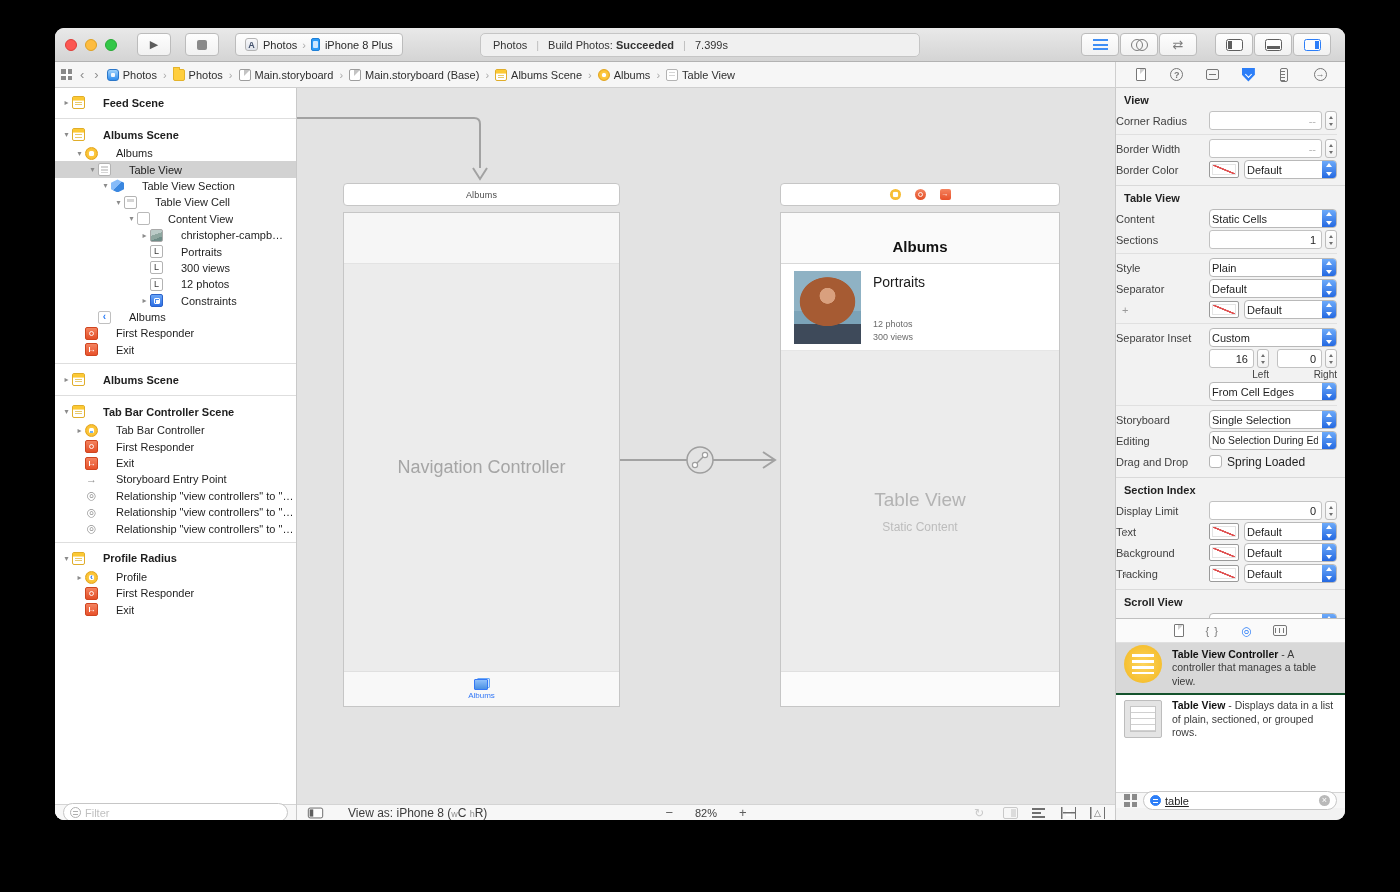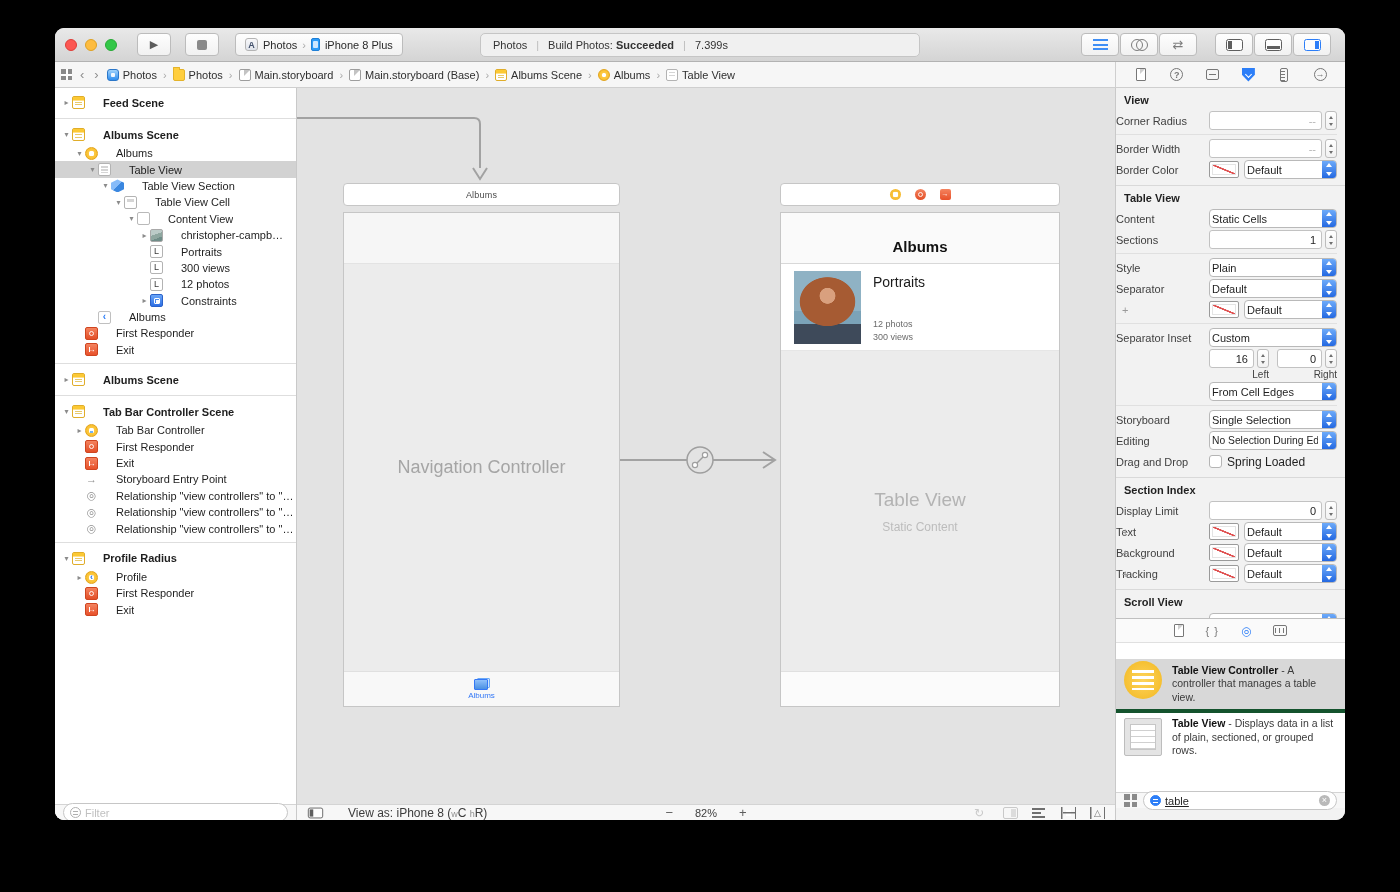--- a/index.html
+++ b/index.html
@@ -218,23 +218,23 @@
   
   .library { height:174px; border-top:1px solid #bfbfbf; background:#fff; display:flex; flex-direction:column; overflow:hidden; }
   .lib-tabs { height:24px; background:#fafafa; border-bottom:1px solid #e0e0e0; display:flex; align-items:center; justify-content:center; gap:22px; flex:none; }
   .lib-tab { font-size:12px; color:#777; display:flex; align-items:center; }
   .lib-tab.active { color:#2c7ef8; }
   .braces { font-size:11px; letter-spacing:1px; }
   .media-ic { width:14px; height:11px; border:1.2px solid #777; border-radius:2px; background:repeating-linear-gradient(90deg,#777 0 1.5px,transparent 1.5px 4px) content-box; padding:2px 1px; }
   .lib-items { flex:1; overflow:hidden; }
   .lib-item { display:flex; align-items:center; gap:10px; padding:4px 10px 4px 8px; min-height:50px; }
   .lib-item.selected { background:#d8d8d8; }
-  .lib-item.cut { height:46px; margin-top:16px; overflow:hidden; }
+  .lib-item.cut { height:46px; margin-top:0; overflow:hidden; }
   .lib-item.cut .lib-ic { margin-top:-8px; }
-  .lib-item + .lib-item { border-top:4px solid #14532d; }
+  .lib-item + .lib-item { border-top:2px solid #14532d; }
   .lib-text { font-size:10.5px; color:#3a3a3a; line-height:1.3; }
   .lib-text b { color:#111; }
   .lib-ic { width:38px; height:38px; flex:none; position:relative; }
   .lib-ic.tvc { border-radius:50%; background:radial-gradient(#fed45c,#f2b71f); }
   .lib-ic.tvc::after { content:""; position:absolute; inset:9px 8px; background:repeating-linear-gradient(#fff 0 3px,transparent 3px 6px); }
   .lib-ic.tv { background:#e4e4e4; border:1px solid #bdbdbd; border-radius:2px; }
   .lib-ic.tv::after { content:""; position:absolute; inset:5px; background:repeating-linear-gradient(#fff 0 5px,#d0d0d0 5px 6px); border:1px solid #c6c6c6; }
   .lib-ic.tvcell { background:#e4e4e4; border:1px solid #bdbdbd; border-radius:2px; }
   .lib-ic.tvcell::after { content:""; position:absolute; left:5px; right:5px; top:8px; height:10px; background:#fff; border:1px solid #c6c6c6; }
   .lib-ic.tvcell::before { content:""; position:absolute; left:5px; right:5px; bottom:7px; height:7px; background:repeating-linear-gradient(#fff 0 3px,#d0d0d0 3px 4px); }

